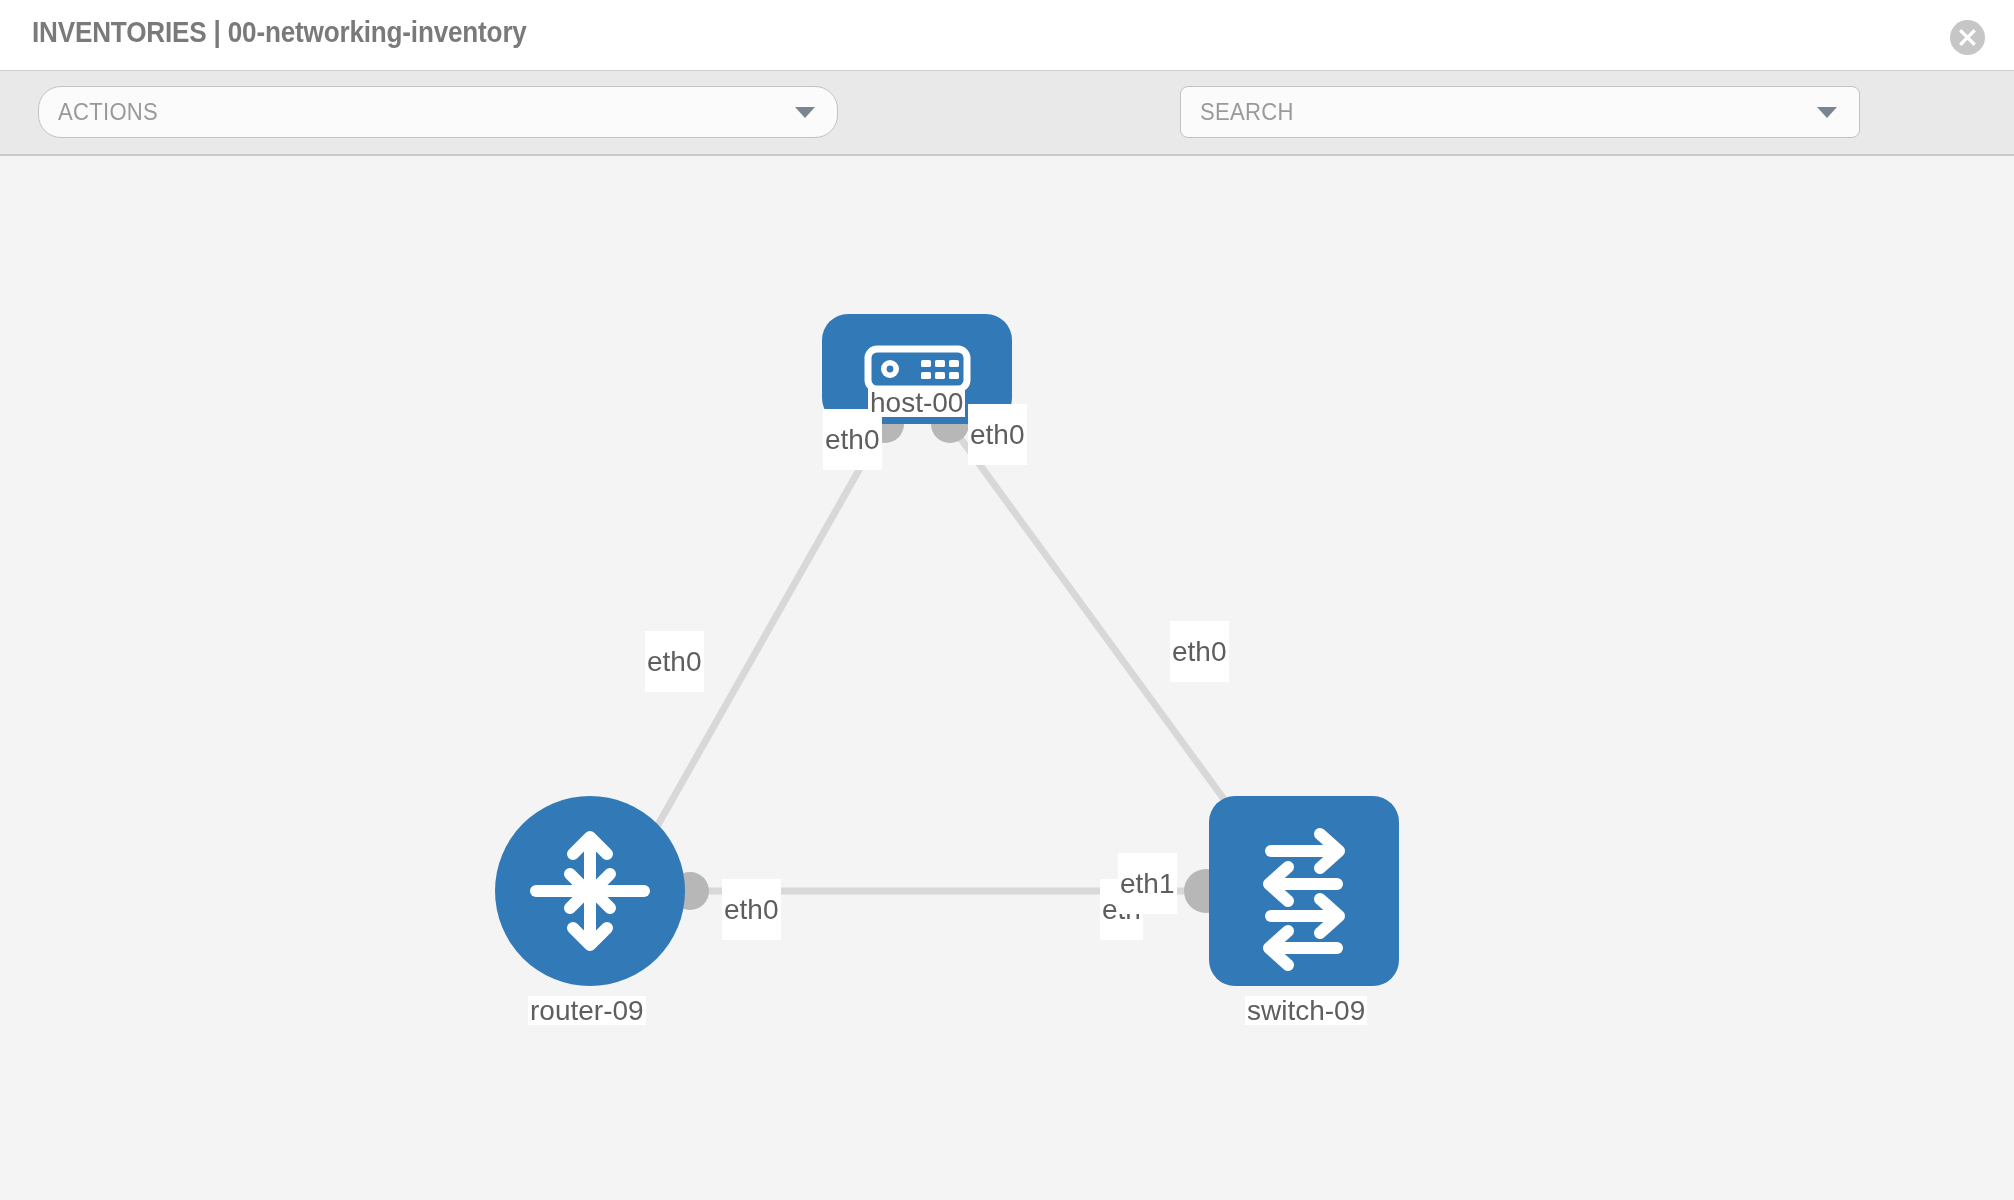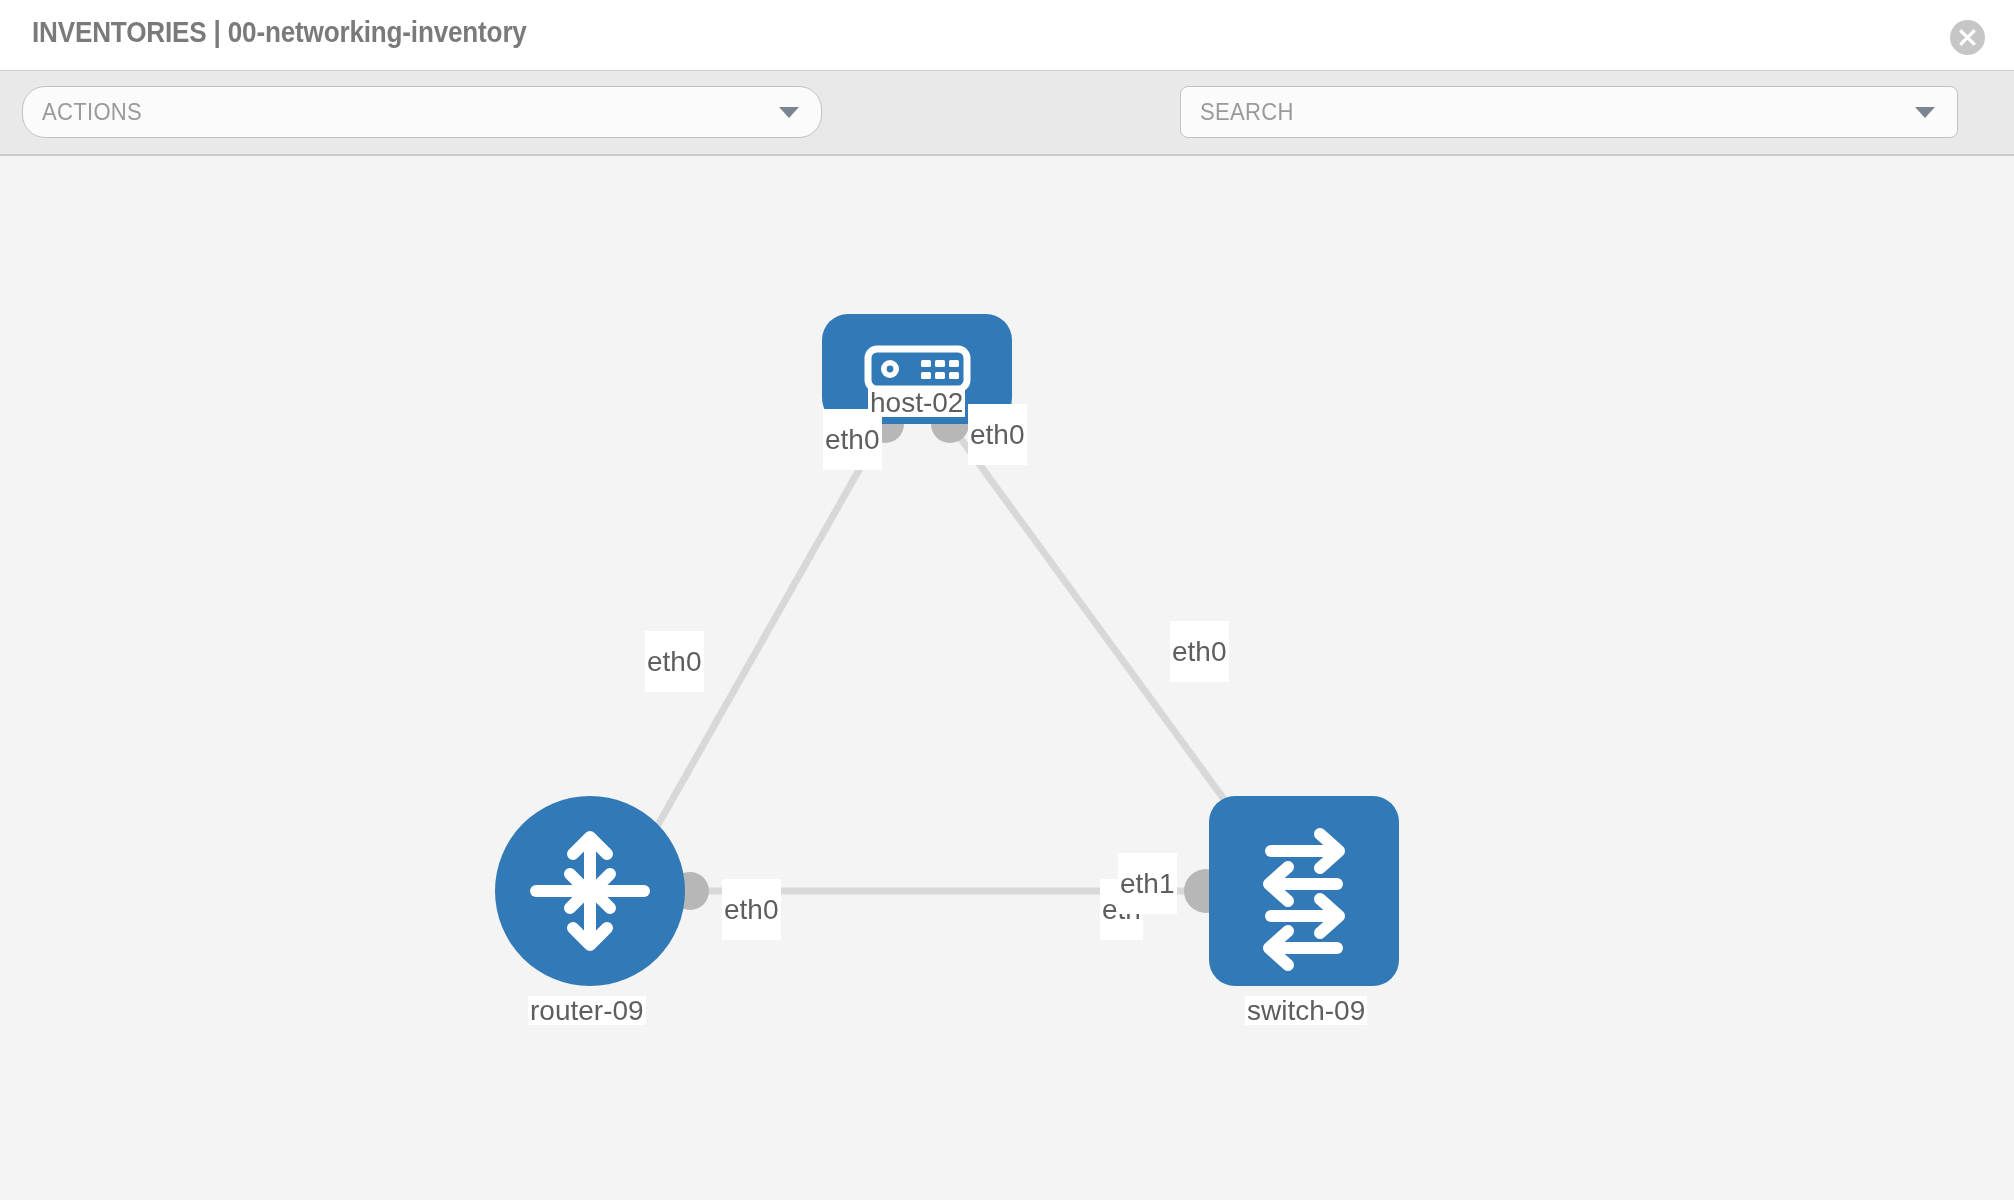--- a/index.html
+++ b/index.html
@@ -37,22 +37,22 @@
     border-top: 1px solid #cfcfcf;
     border-bottom: 2px solid #c9c9c9;
   }
   .ctrl {
     position: absolute;
     background: #fbfbfb;
     border: 1px solid #c2c2c2;
     border-radius: 8px;
     height: 52px;
   }
-  .actions-select { left: 22px; top: 15px; width: 800px; border-radius: 23px; }
-  .search-select  { left: 1180px; top: 15px; width: 778px; }
+  .actions-select { left: 38px; top: 15px; width: 800px; border-radius: 23px; }
+  .search-select  { left: 1180px; top: 15px; width: 680px; }
   .ctrl-label {
     position: absolute; left: 19px; top: 50%; transform: translateY(-50%);
     font-size: 24px; color: #9a9a9a; letter-spacing: 0.3px;
     white-space: nowrap;
   }
   .ctrl-label.cond { transform: translateY(-50%) scaleX(0.92); transform-origin: left center; }
   .chev {
     position: absolute; right: 22px; top: 50%; margin-top: -5px;
     width: 0; height: 0;
     border-left: 10px solid transparent;
@@ -202,21 +202,21 @@
           <line x1="62" y1="120" x2="126" y2="120"></line>
           <polyline points="111,103 130,120 111,137"></polyline>
 
           <line x1="128" y1="152" x2="64" y2="152"></line>
           <polyline points="79,135 60,152 79,169"></polyline>
         </g>
       </svg>
     </div>
 
     <div class="lbl lbl-if" style="left:823px; top:253px;">eth0</div>
-    <div class="lbl lbl-node" style="left:868px; top:232px;">host-02</div>
+    <div class="lbl lbl-node" style="left:868px; top:232px;">host-00</div>
     <div class="lbl lbl-if" style="left:968px; top:248px;">eth0</div>
 
     <div class="lbl lbl-if" style="left:645px; top:475px;">eth0</div>
     <div class="lbl lbl-if" style="left:1170px; top:465px;">eth0</div>
 
     <div class="lbl lbl-if" style="left:722px; top:723px;">eth0</div>
     <div class="lbl lbl-if" style="left:1100px; top:723px;">eth</div>
     <div class="lbl lbl-if" style="left:1118px; top:697px;">eth1</div>
 
     <div class="lbl lbl-node" style="left:528px; top:840px;">router-09</div>

